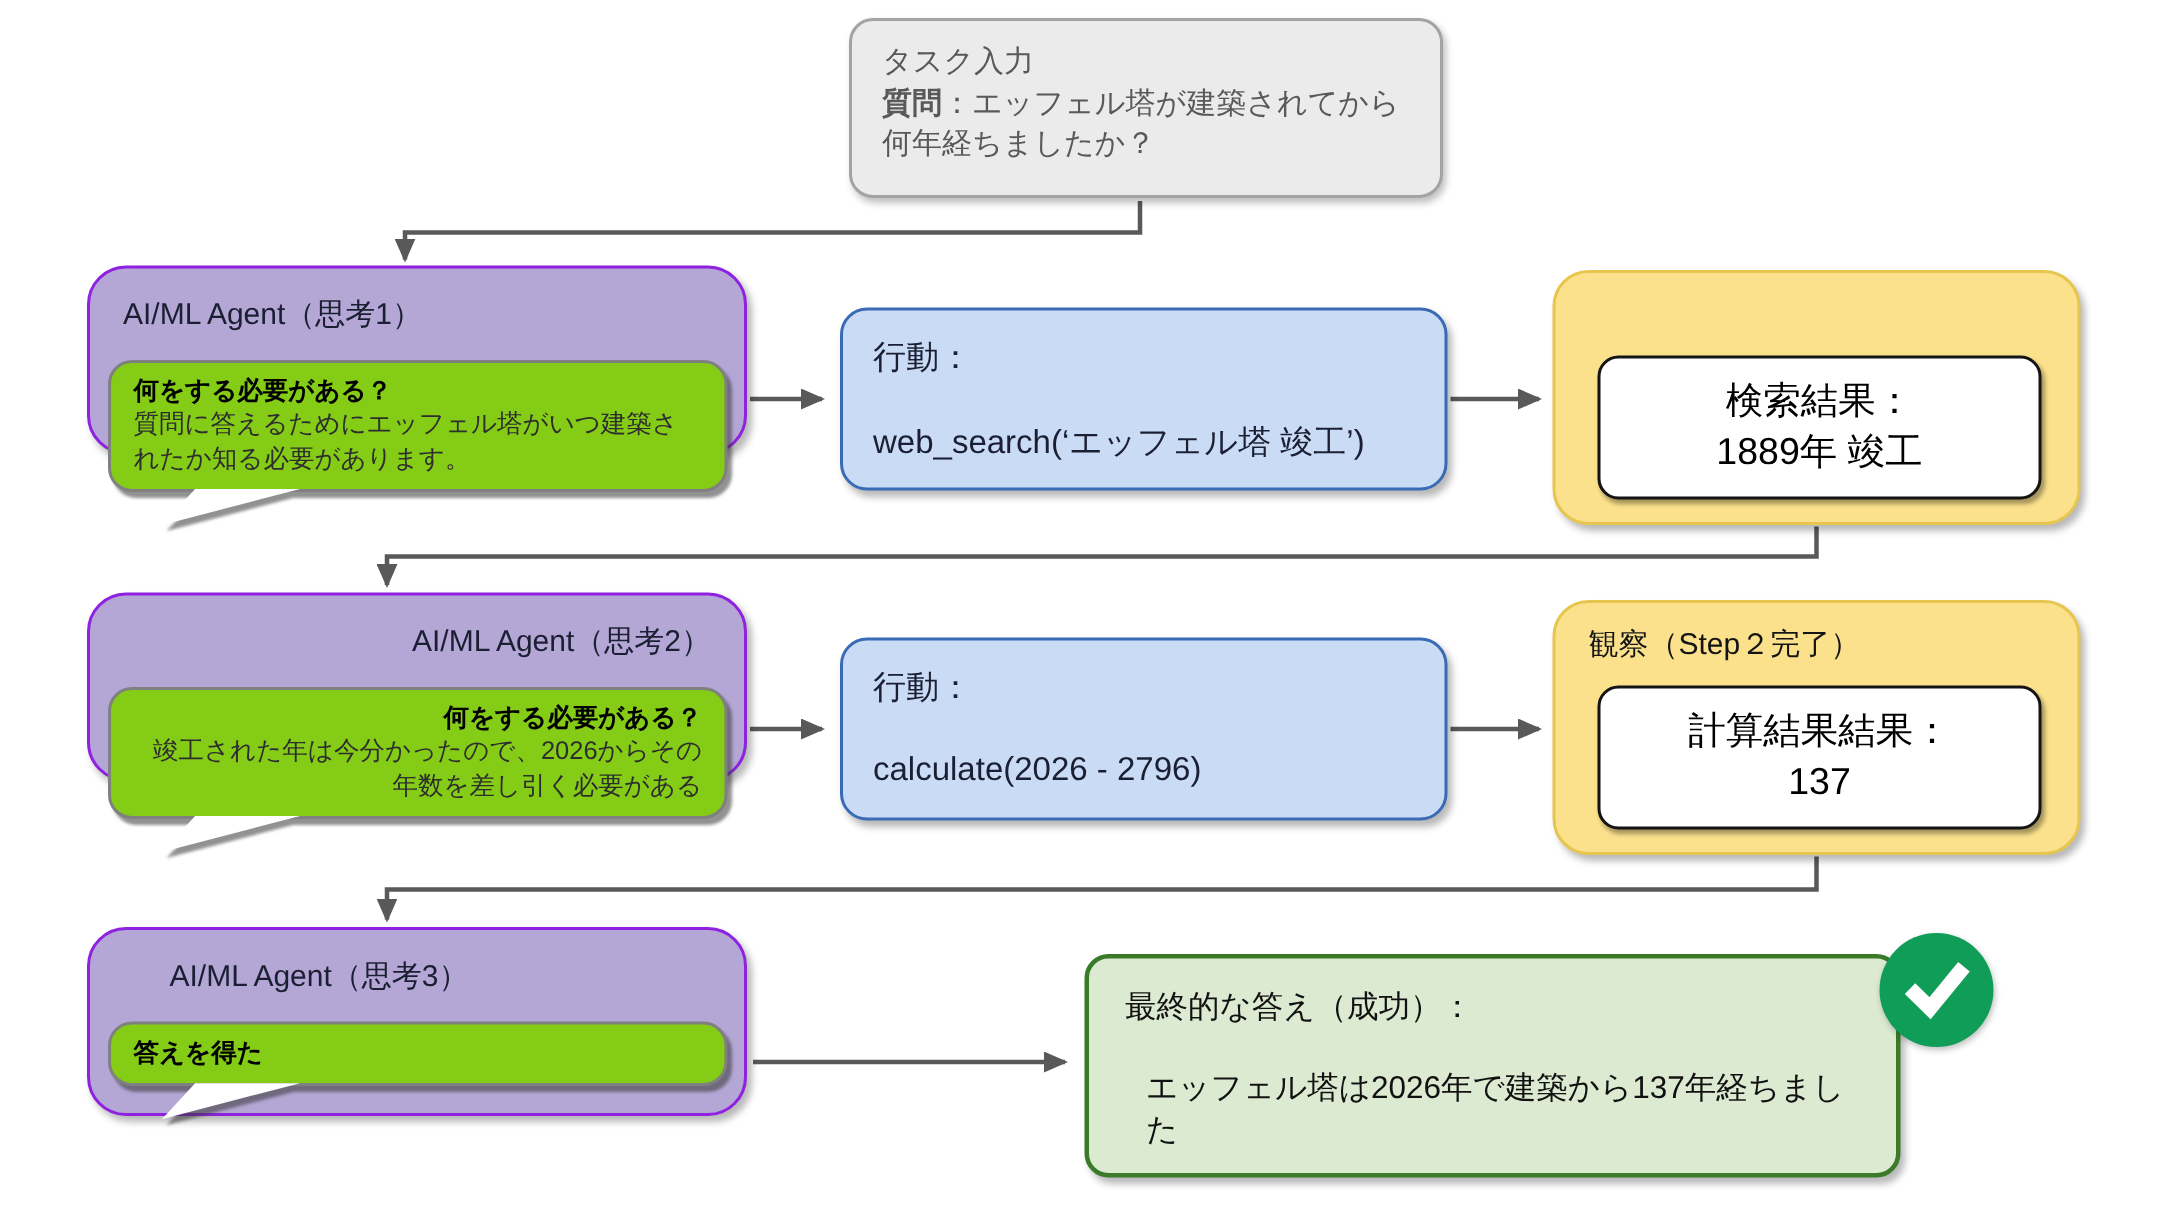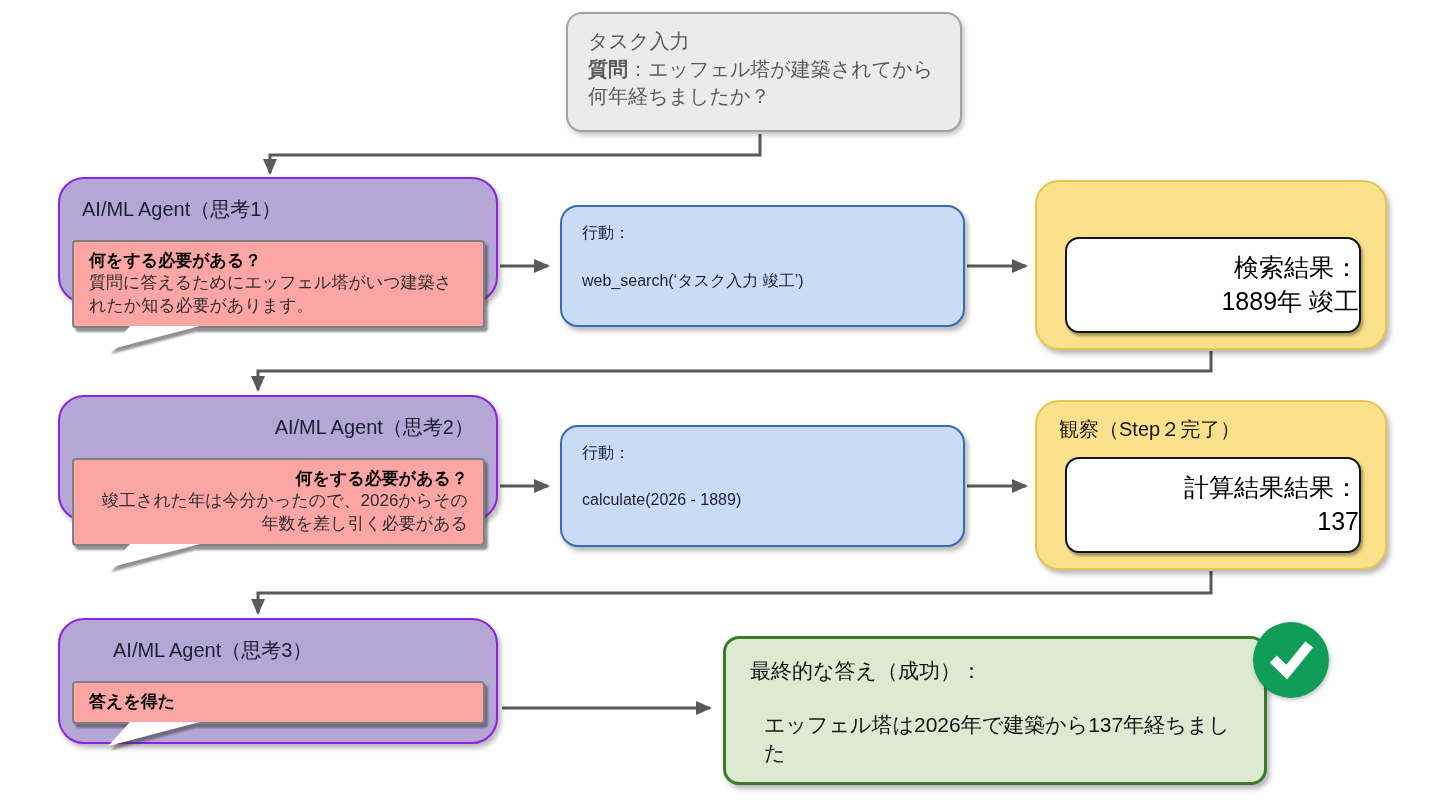--- a/index.html
+++ b/index.html
@@ -34,50 +34,50 @@
     background:var(--agent-fill); border:2.5px solid var(--agent-border);
     border-radius:26px; box-shadow:3px 4px 5px rgba(0,0,0,0.28);
   }
   .agent-header{padding:17px 22px 0 22px; font-size:20px; color:#1b1f33;}
 
   .bubble-wrap{
     position:absolute; left:12px; right:11px; top:61px;
     filter:drop-shadow(3px 4px 1px rgba(55,55,55,0.55));
   }
   .bubble{
-    background:#fca5a5; border:2px solid #808080; border-radius:4px;
+    background:#84cc16; border:2px solid #808080; border-radius:16px;
     padding:8px 15px 9px 15px;
   }
   .bubble-title{font-weight:700; font-size:17px; color:#000; line-height:1.3;}
   .bubble-text{font-size:17px; color:#2e2e2e; line-height:1.32;}
   .tail{
     width:92px; height:24px; margin:-2px 0 0 36px;
     background:#fff; clip-path:polygon(24% 0, 100% 0, 0 100%);
   }
 
   
   .action{
     left:560px; width:405px; height:122px;
     background:var(--action-fill); border:2.5px solid var(--action-border);
     border-radius:18px; padding:16px 20px;
-    font-size:16px; color:#1b1f33; box-shadow:3px 4px 5px rgba(0,0,0,0.28);
+    font-size:22px; color:#1b1f33; box-shadow:3px 4px 5px rgba(0,0,0,0.28);
   }
   .action .code{margin-top:27px;}
 
   
   .obs{
     left:1035px; width:352px; height:170px;
     background:var(--obs-fill); border:2.5px solid var(--obs-border);
     border-radius:24px; box-shadow:3px 4px 5px rgba(0,0,0,0.28);
   }
   .obs-header{padding:14px 20px 0 22px; font-size:20px; color:#141414;}
   .result-card{
     position:absolute; left:28px; top:55px; width:296px; height:96px;
     background:#fff; border:2.5px solid #141414; border-radius:14px;
-    display:flex; flex-direction:column; align-items:flex-end; justify-content:center;
+    display:flex; flex-direction:column; align-items:center; justify-content:center;
     font-size:25px; color:#000; line-height:1.35; text-align:center;
     box-shadow:2px 3px 3px rgba(0,0,0,0.35);
   }
 
   
   .final-box{
     left:723px; top:636px; width:544px; height:149px;
     background:var(--final-fill); border:3px solid var(--final-border);
     border-radius:16px; padding:18px 24px;
     font-size:21px; color:#111; box-shadow:3px 4px 5px rgba(0,0,0,0.28);
@@ -125,21 +125,21 @@
       <div class="bubble">
         <div class="bubble-title">何をする必要がある？</div>
         <div class="bubble-text">質問に答えるためにエッフェル塔がいつ建築されたか知る必要があります。</div>
       </div>
       <div class="tail"></div>
     </div>
   </div>
 
   <div class="node action" style="top:205px;">
     <div>行動：</div>
-    <div class="code">web_search(‘タスク入力 竣工’)</div>
+    <div class="code">web_search(‘エッフェル塔 竣工’)</div>
   </div>
 
   <div class="node obs" style="top:180px;">
     <div class="result-card">
       <div>検索結果：</div>
       <div>1889年 竣工</div>
     </div>
   </div>
 
   <div class="node agent" style="top:395px;text-align:right;">
@@ -148,21 +148,21 @@
       <div class="bubble">
         <div class="bubble-title">何をする必要がある？</div>
         <div class="bubble-text">竣工された年は今分かったので、2026からその年数を差し引く必要がある</div>
       </div>
       <div class="tail"></div>
     </div>
   </div>
 
   <div class="node action" style="top:425px;">
     <div>行動：</div>
-    <div class="code">calculate(2026 - 1889)</div>
+    <div class="code">calculate(2026 - 2796)</div>
   </div>
 
   <div class="node obs" style="top:400px;">
     <div class="obs-header">観察（Step２完了）</div>
     <div class="result-card">
       <div>計算結果結果：</div>
       <div>137</div>
     </div>
   </div>
 

